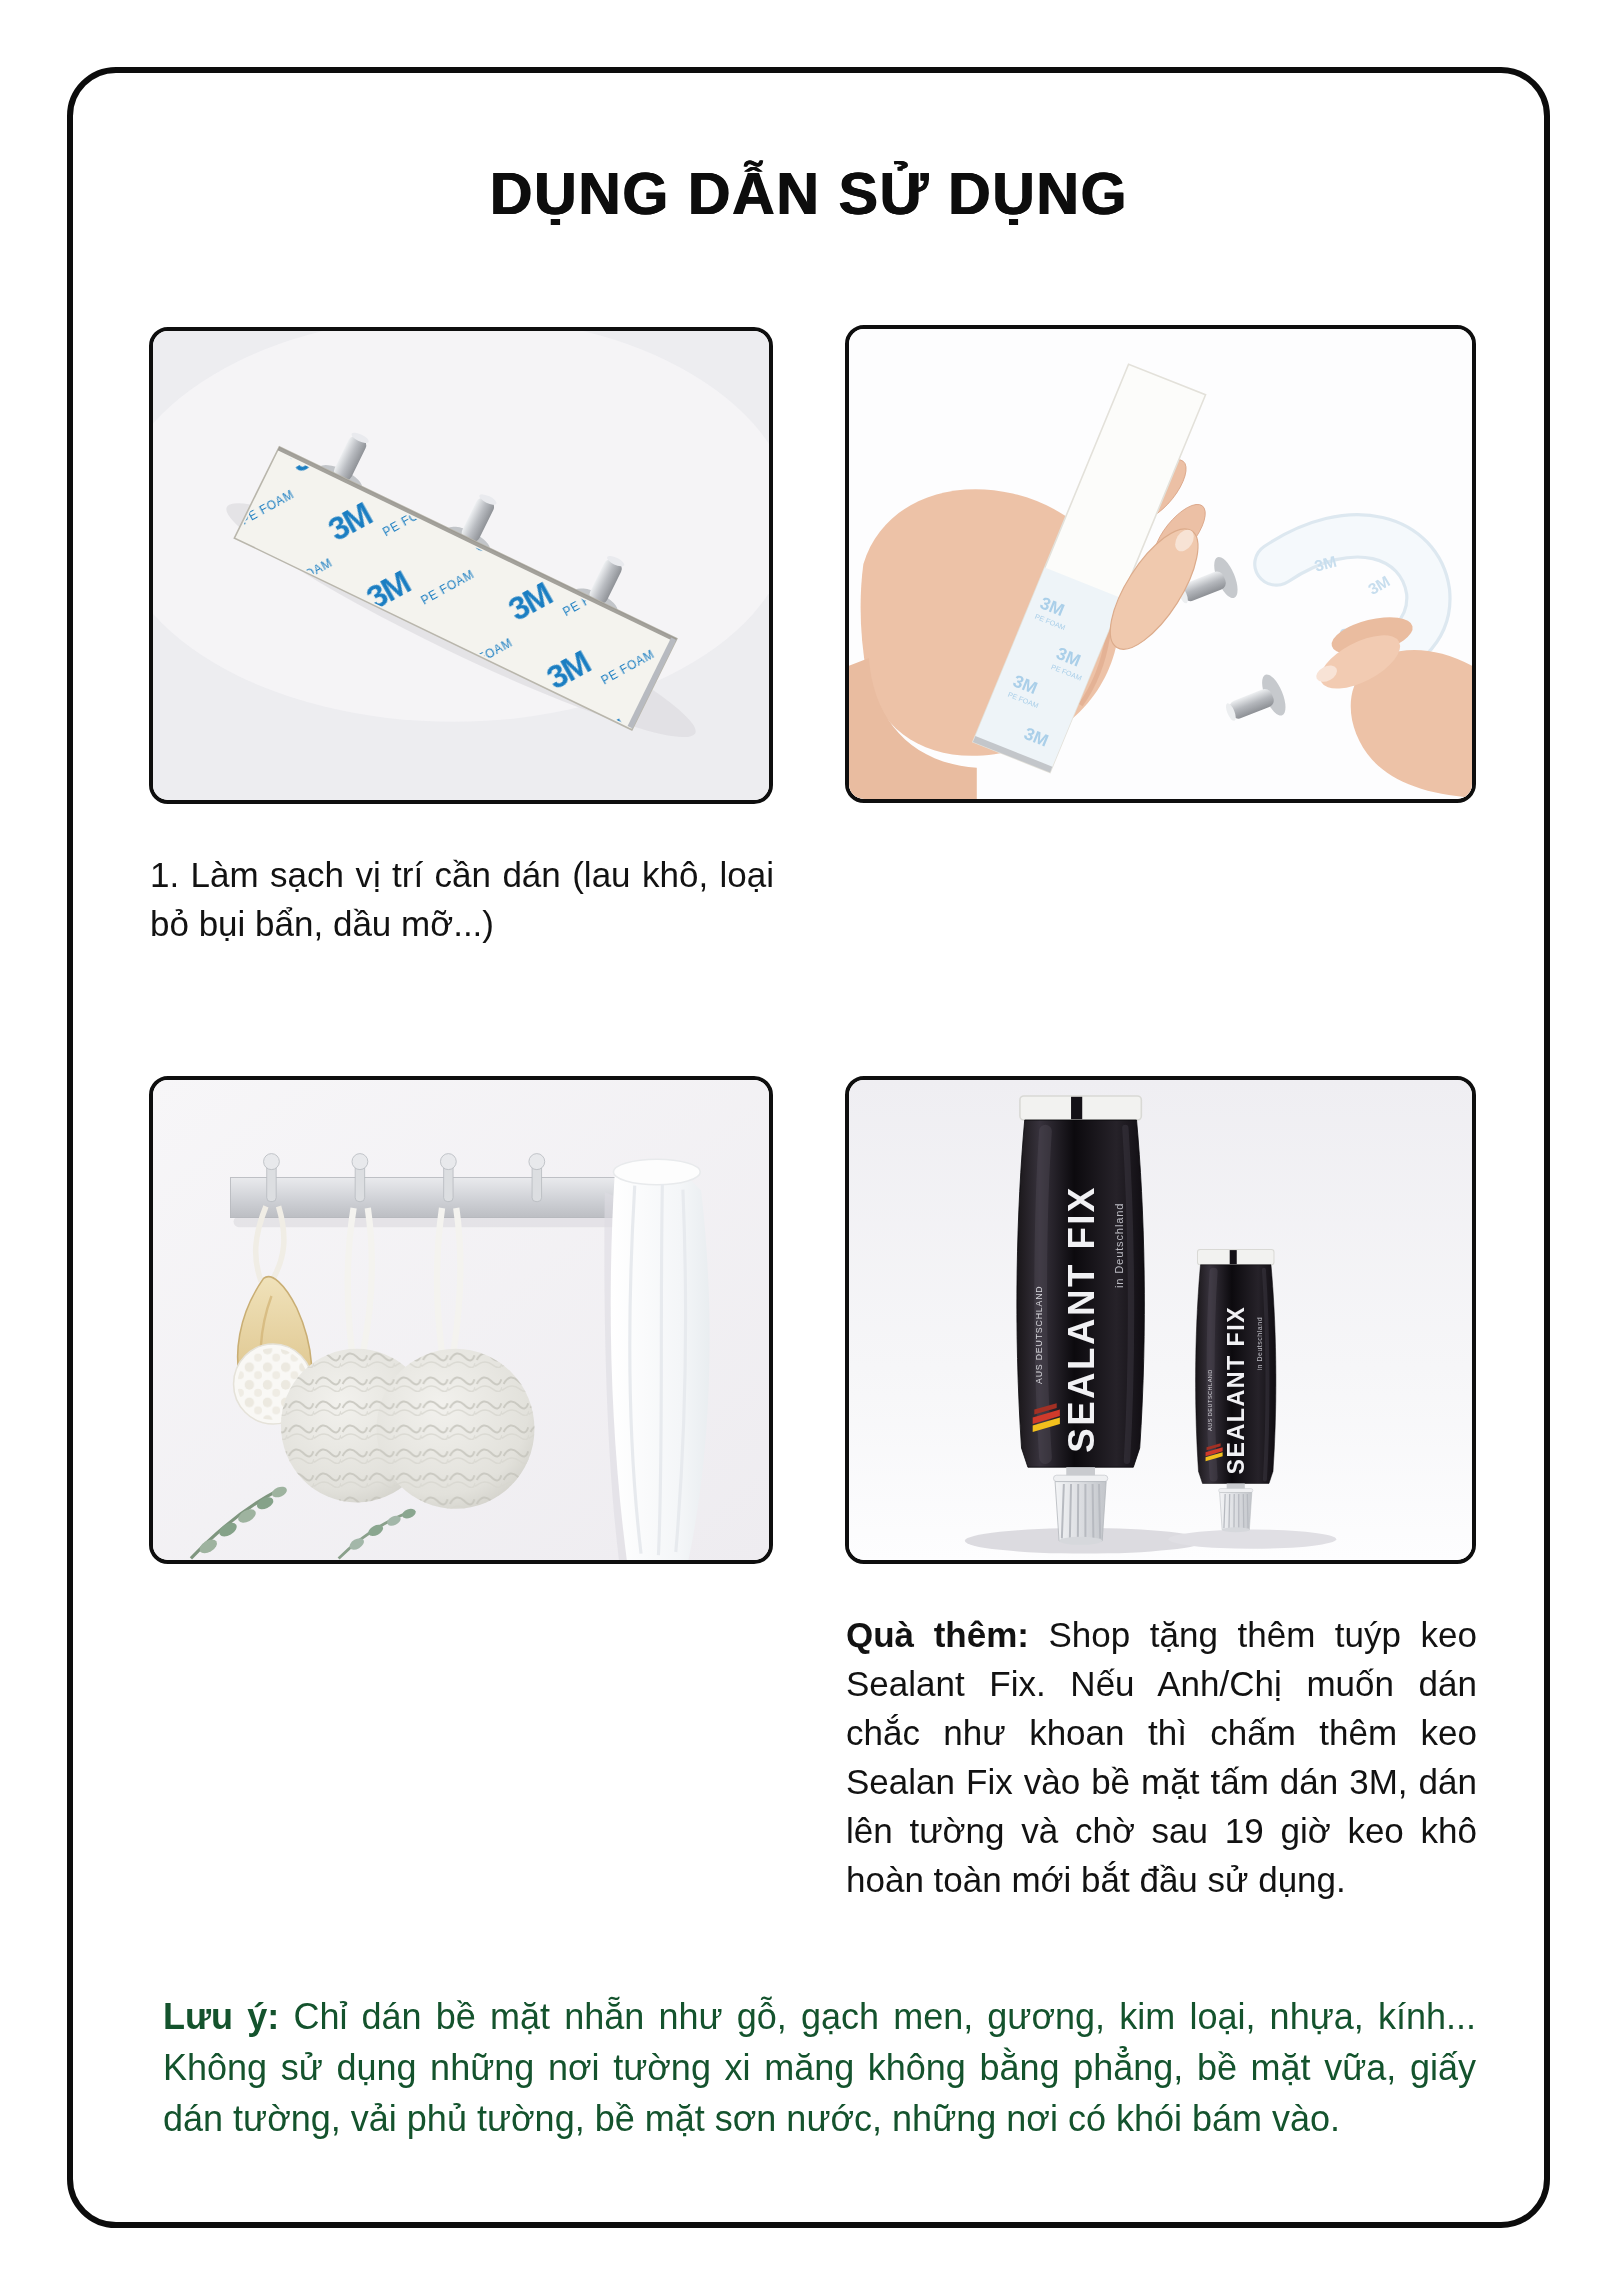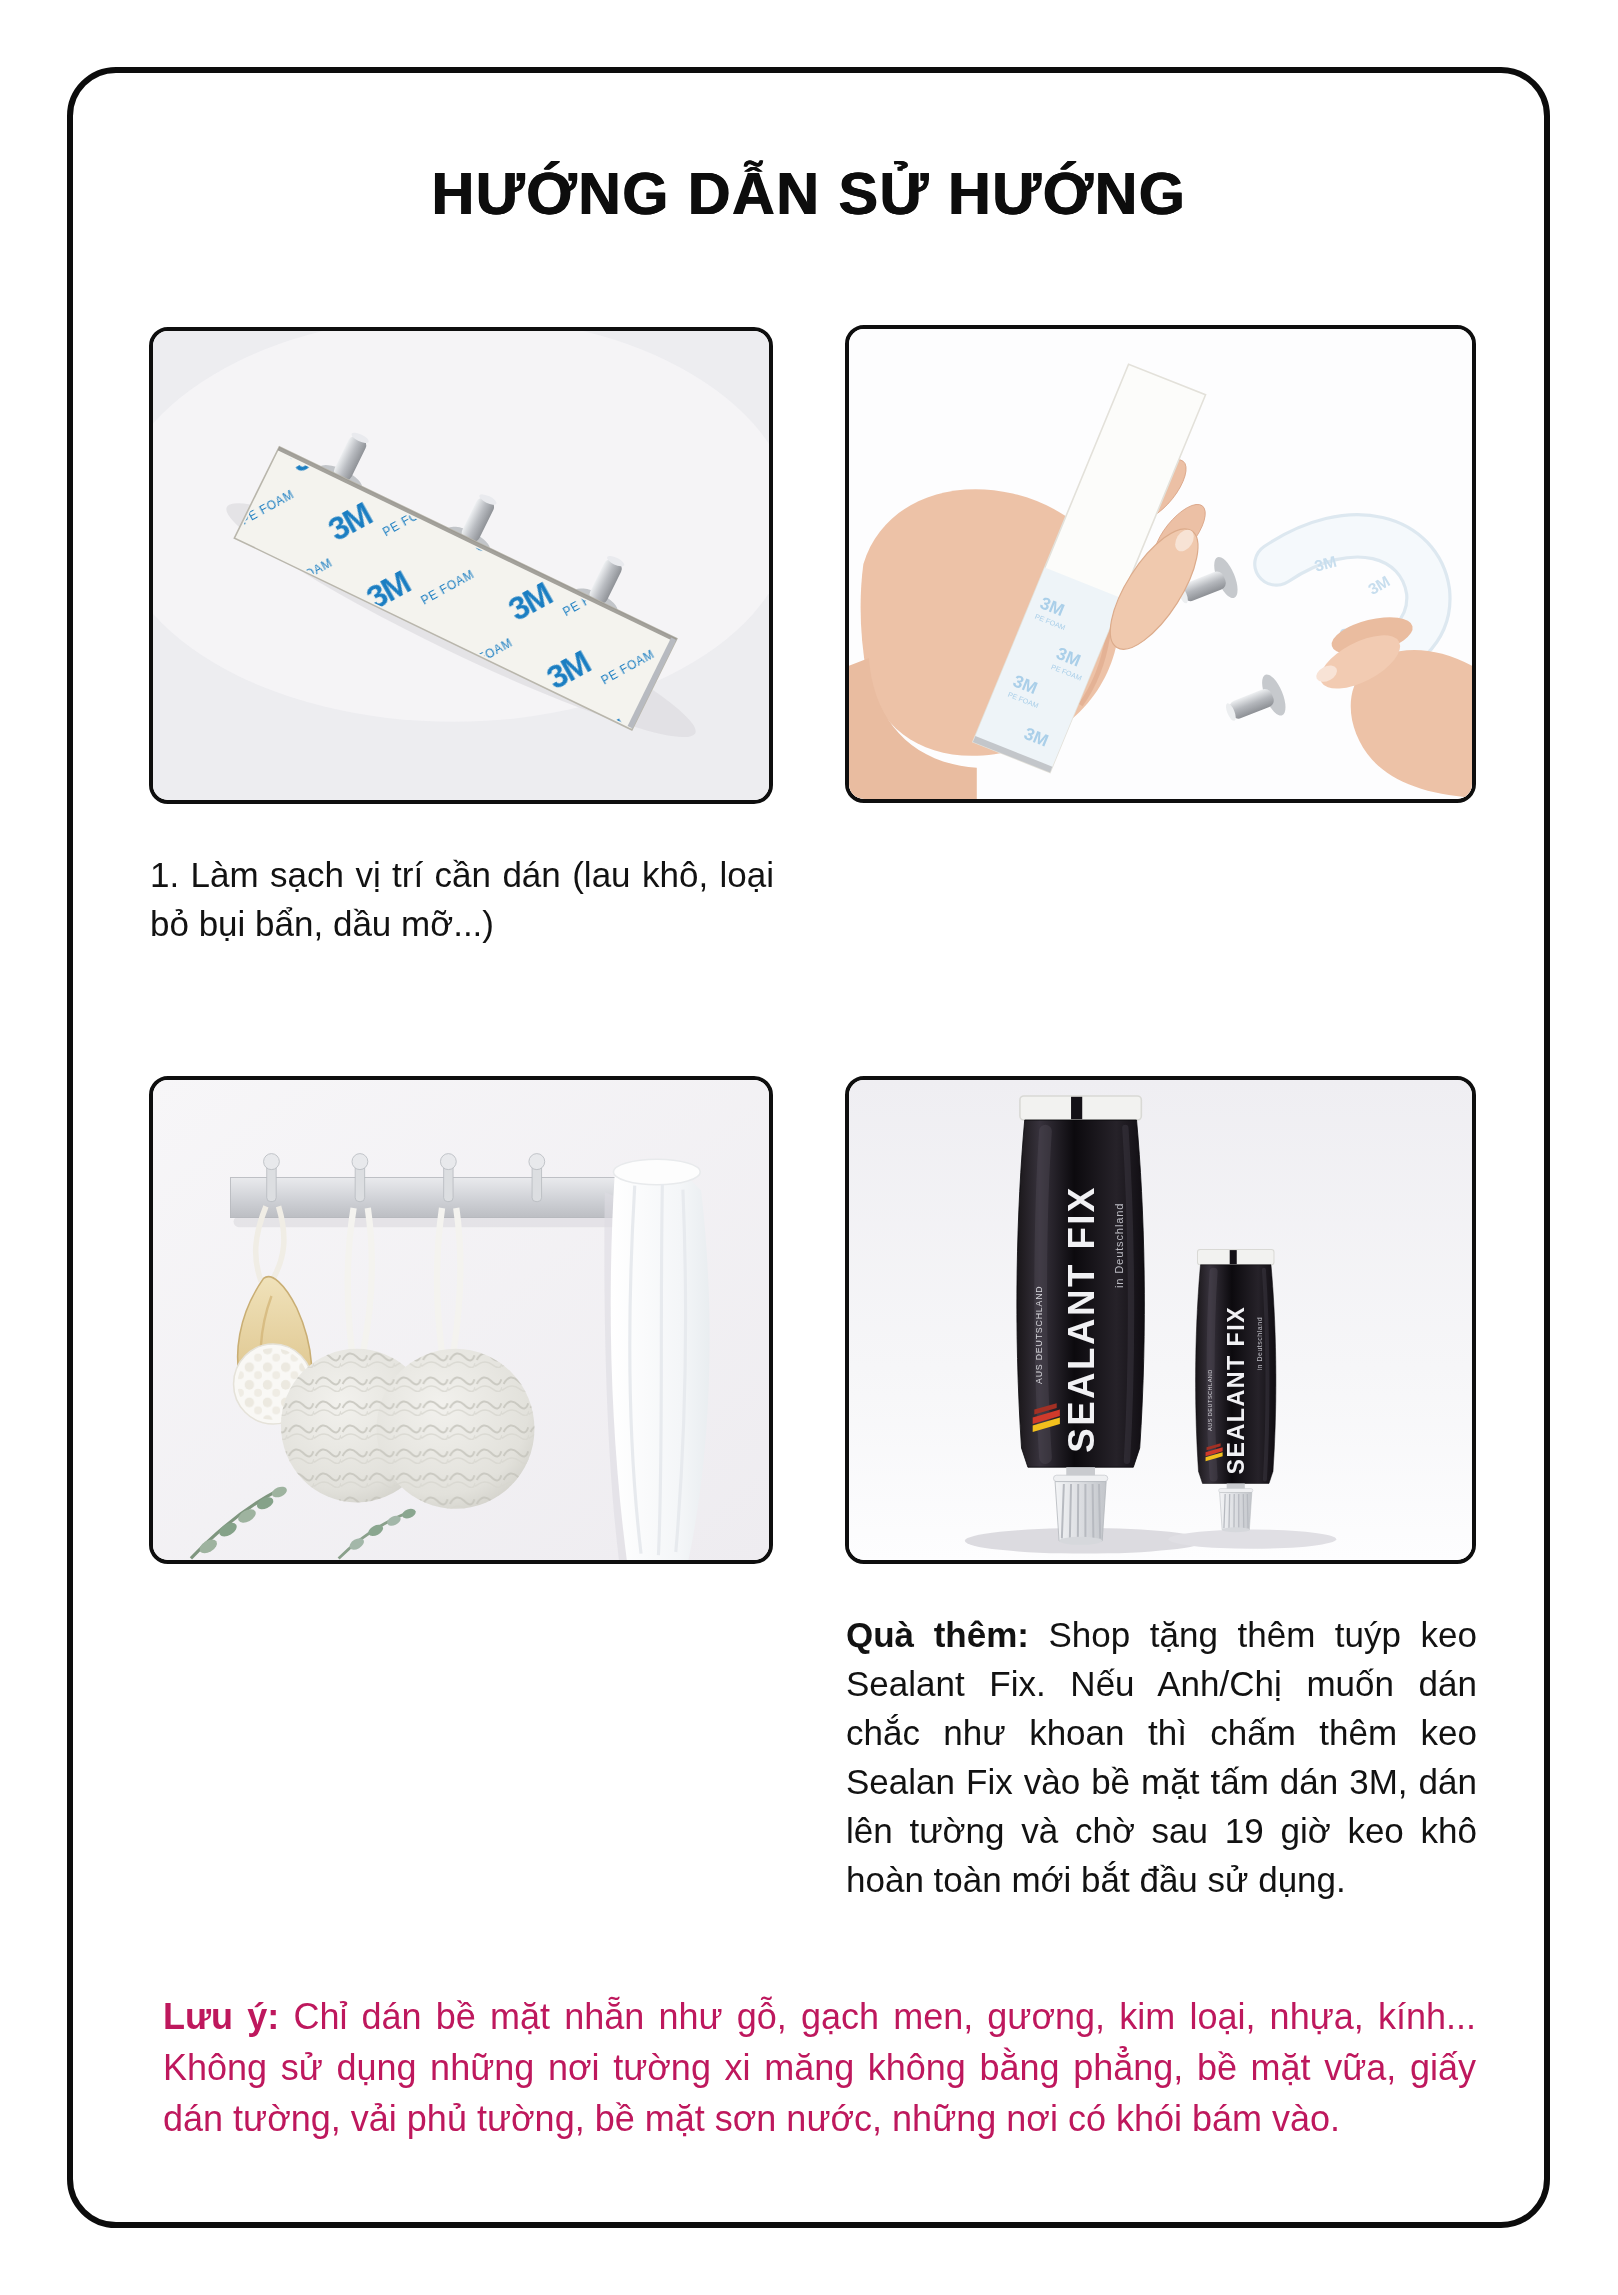--- a/index.html
+++ b/index.html
@@ -15,31 +15,31 @@
   .p1{left:149px;top:327px;width:624px;height:477px}
   .p2{left:845px;top:325px;width:631px;height:478px}
   .p3{left:149px;top:1076px;width:624px;height:488px}
   .p4{left:845px;top:1076px;width:631px;height:488px}
   .caption{position:absolute;margin:1px;font-size:35px;line-height:49px;text-align:justify;color:#121212;}
   .c1{left:149px;top:849px;width:624px}
   .c2{left:845px;top:849px;width:631px}
   .c3{left:149px;top:1609px;width:624px}
   .c4{left:845px;top:1609px;width:631px}
   .note{position:absolute;left:163px;top:1991px;width:1313px;margin:0;
-        font-size:36px;line-height:51px;text-align:justify;color:#be185d;}
+        font-size:36px;line-height:51px;text-align:justify;color:#14532d;}
   .caption b,.note b{font-weight:bold;}
   .panel svg{display:block;width:100%;height:100%;}
   svg text{font-family:"Liberation Sans","DejaVu Sans",sans-serif;}
 </style>
 </head>
 <body>
 
 <div class="page">
   <div class="frame"></div>
-  <h1 class="title">HƯỚNG DẪN SỬ HƯỚNG</h1>
+  <h1 class="title">DỤNG DẪN SỬ DỤNG</h1>
 
   <section class="panel p1">
     <svg viewBox="0 0 780 600" preserveAspectRatio="none">
       <defs>
         <linearGradient id="pegG1" x1="0" y1="0" x2="1" y2="0">
           <stop offset="0" stop-color="#eef0f2"></stop>
             <stop offset="0.5" stop-color="#b9bcc1"></stop>
             <stop offset="1" stop-color="#8f9297"></stop>
         </linearGradient>
         <pattern id="tapePat1" width="150" height="100" patternUnits="userSpaceOnUse" patternTransform="rotate(-55)">

